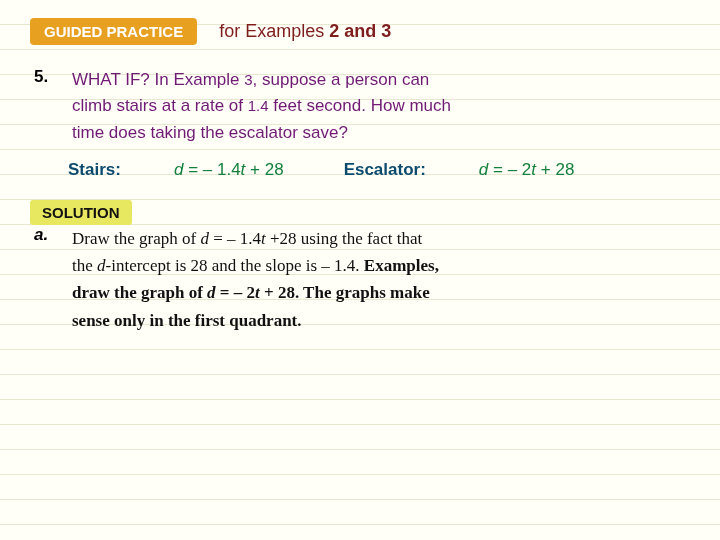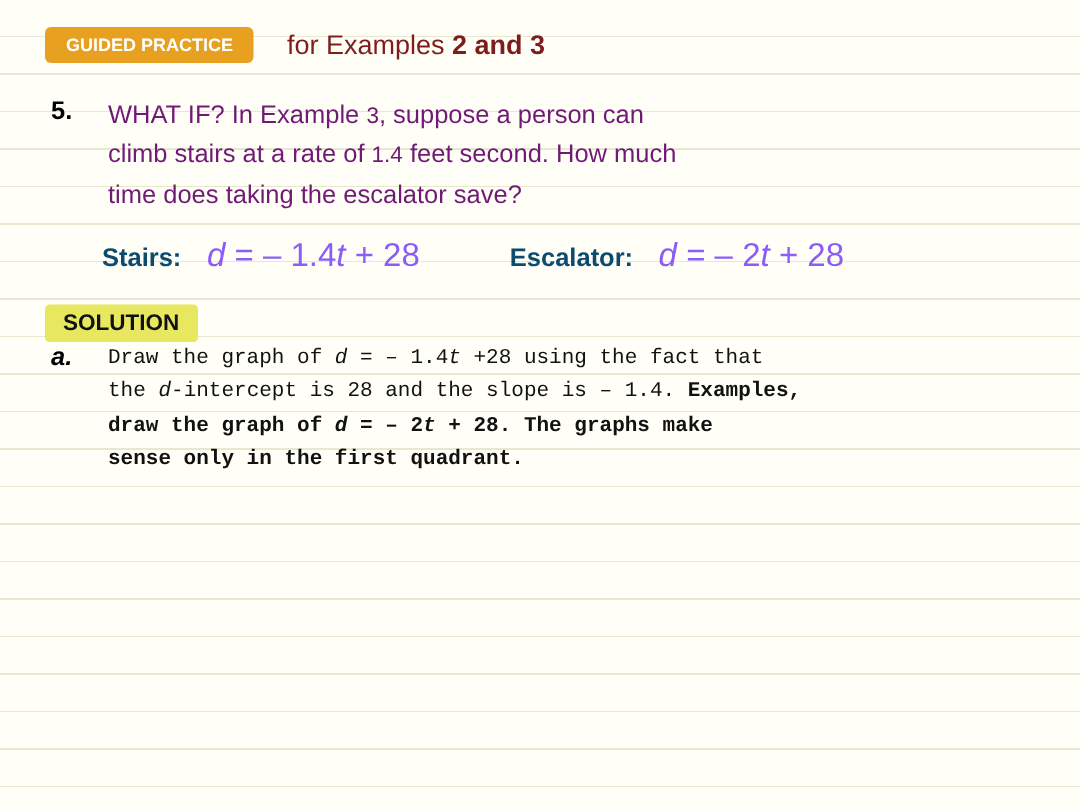--- a/index.html
+++ b/index.html
@@ -41,21 +41,21 @@
       align-items: center;
       gap: 22px;
       margin-bottom: 22px;
     }
 
     .guided-practice-badge {
       background: #e8a020;
       color: white;
       font-family: Arial, Helvetica, sans-serif;
       font-weight: bold;
-      font-size: 12px;
+      font-size: 15px;
       padding: 5px 14px;
       border-radius: 4px;
       white-space: nowrap;
     }
 
     .header-title {
       font-family: Arial, Helvetica, sans-serif;
       font-size: 18px;
       color: #7f1d1d;
     }
@@ -102,23 +102,24 @@
 
     .eq-label {
       color: #0c4a6e;
       font-family: Arial, Helvetica, sans-serif;
       font-weight: bold;
       font-size: 17px;
     }
 
     .eq-formula {
       font-family: Arial, Helvetica, sans-serif;
-      font-size: 22px;
-      color: #8b5cf6;
+      font-size: 17px;
+      color: #15803d;
       font-style: italic;
+      margin-left: 36px;
     }
 
     .eq-formula .roman {
       font-style: normal;
     }
 
     
     .solution-badge {
       display: inline-block;
       background: #e8e860;
@@ -140,22 +141,22 @@
 
     .answer-label {
       font-family: Arial, Helvetica, sans-serif;
       font-weight: bold;
       font-size: 17px;
       min-width: 28px;
       font-style: italic;
     }
 
     .answer-text {
-      font-family: Liberation Mono, monospace;
-      font-size: 14px;
+      font-family: Liberation Serif, serif;
+      font-size: 17px;
       line-height: 1.6;
       color: #111;
     }
 
     .answer-text strong {
       font-weight: bold;
     }
 
     .answer-text em {
       font-style: italic;

